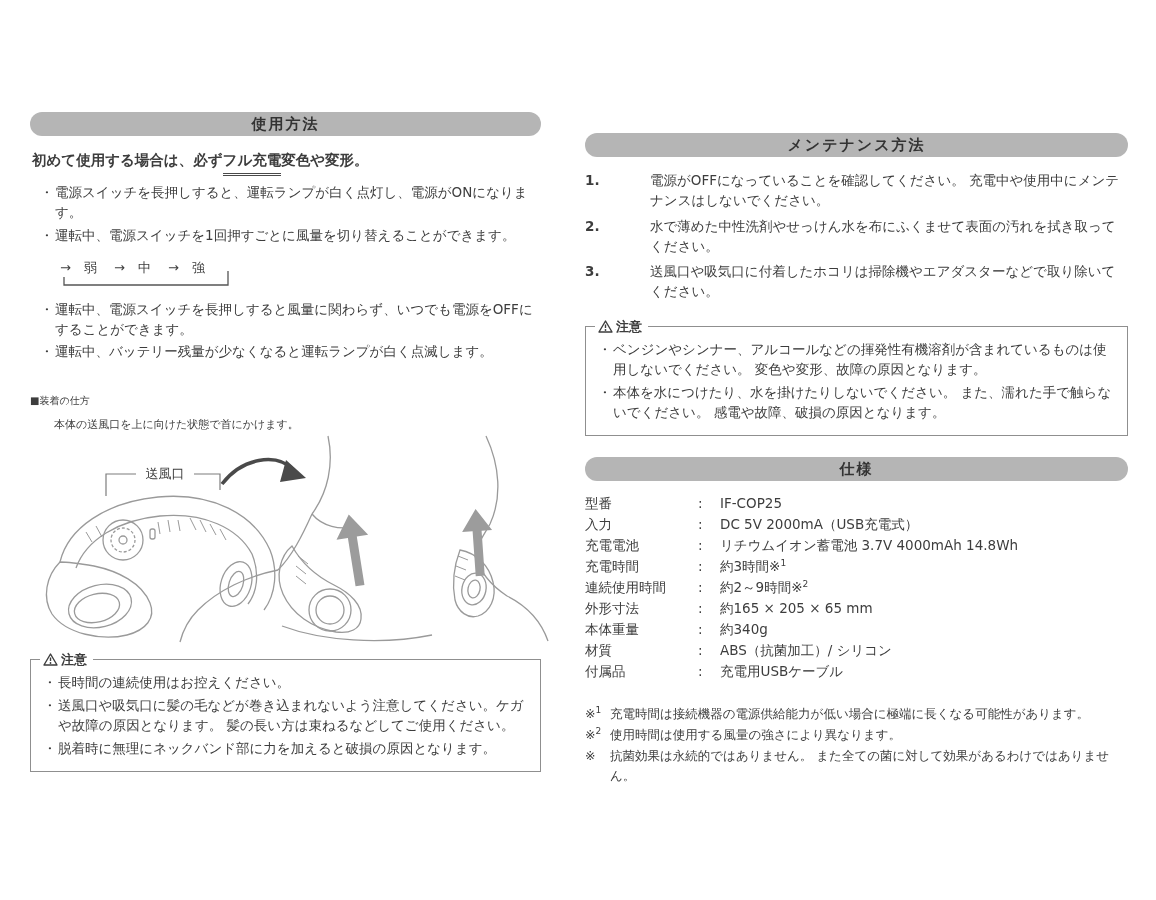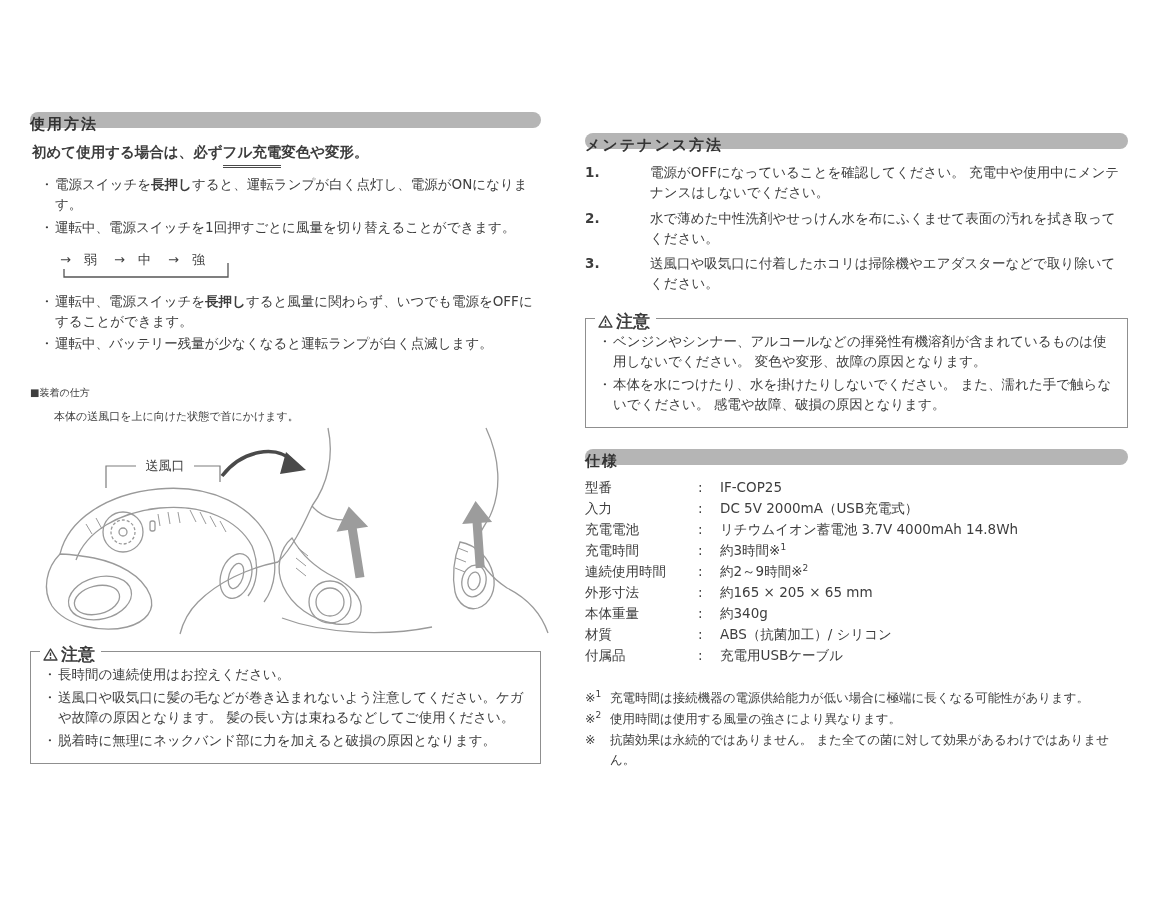--- a/index.html
+++ b/index.html
@@ -3,46 +3,46 @@
 <meta charset="utf-8">
 <style>
   * { margin:0; padding:0; box-sizing:border-box; }
   html,body { width:1156px; height:900px; background:#ffffff;
     font-family:"DejaVu Sans", sans-serif; color:#3d3d3d; }
   .page { position:relative; width:1156px; height:900px; overflow:hidden; }
   .col { position:absolute; }
   .col-left  { left:30px;  top:112px; width:511px; }
   .col-right { left:585px; top:133px; width:543px; }
 
-  .section-header { background:#b5b5b5; border-radius:13px; height:16px;
-    line-height:24px; text-align:left; font-weight:bold; font-size:15px;
+  .section-header { background:#b5b5b5; border-radius:13px; height:24px;
+    line-height:24px; text-align:center; font-weight:bold; font-size:15px;
     color:#333333; letter-spacing:2px; }
 
   .intro { font-weight:bold; font-size:14.5px; margin:15px 2px 12px 2px; }
   .dbl { border-bottom:3px double #4a4a4a; padding-bottom:5px; }
 
   .bullets { margin-left:10px; }
   .bullet { display:flex; font-size:13.5px; line-height:1.5; margin-bottom:2px; }
   .b-mark { width:15px; flex:0 0 15px; }
   .b-text { flex:1; }
-  .bold { font-weight:bold; }
+  .bold { font-weight:normal; }
 
   .wind-diagram { margin:8px 0 6px 22px; display:block; }
   .wind-diagram text { font-size:13px; fill:#3d3d3d; }
 
   .sub-heading { margin-top:32px; font-size:10px; }
   .wear-body { margin:9px 0 0 24px; font-size:11px; }
 
   .illustration { display:block; margin-top:2px; }
 
   .caution { position:relative; border:1px solid #8f8f8f; padding:12px 12px 9px 12px; }
   .caution-left  { margin-top:12px; }
   .caution-right { margin-top:24px; }
   .caution-legend { position:absolute; top:-9px; left:9px; background:#ffffff;
-    padding:0 6px 0 3px; font-weight:bold; font-size:17px; display:flex;
+    padding:0 6px 0 3px; font-weight:bold; font-size:13px; display:flex;
     align-items:center; gap:3px; }
   .caution .bullet { margin-bottom:3px; }
 
   .steps { margin-top:13px; }
   .step { display:flex; font-size:13.5px; line-height:1.5; margin-bottom:5px; }
   .step-num { width:20px; flex:0 0 20px; font-weight:bold; }
   .step-text { flex:1;margin-left:45px; }
 
   .specs-header { margin-top:21px; }
   .spec-rows { margin-top:12px; font-size:13.5px; }

